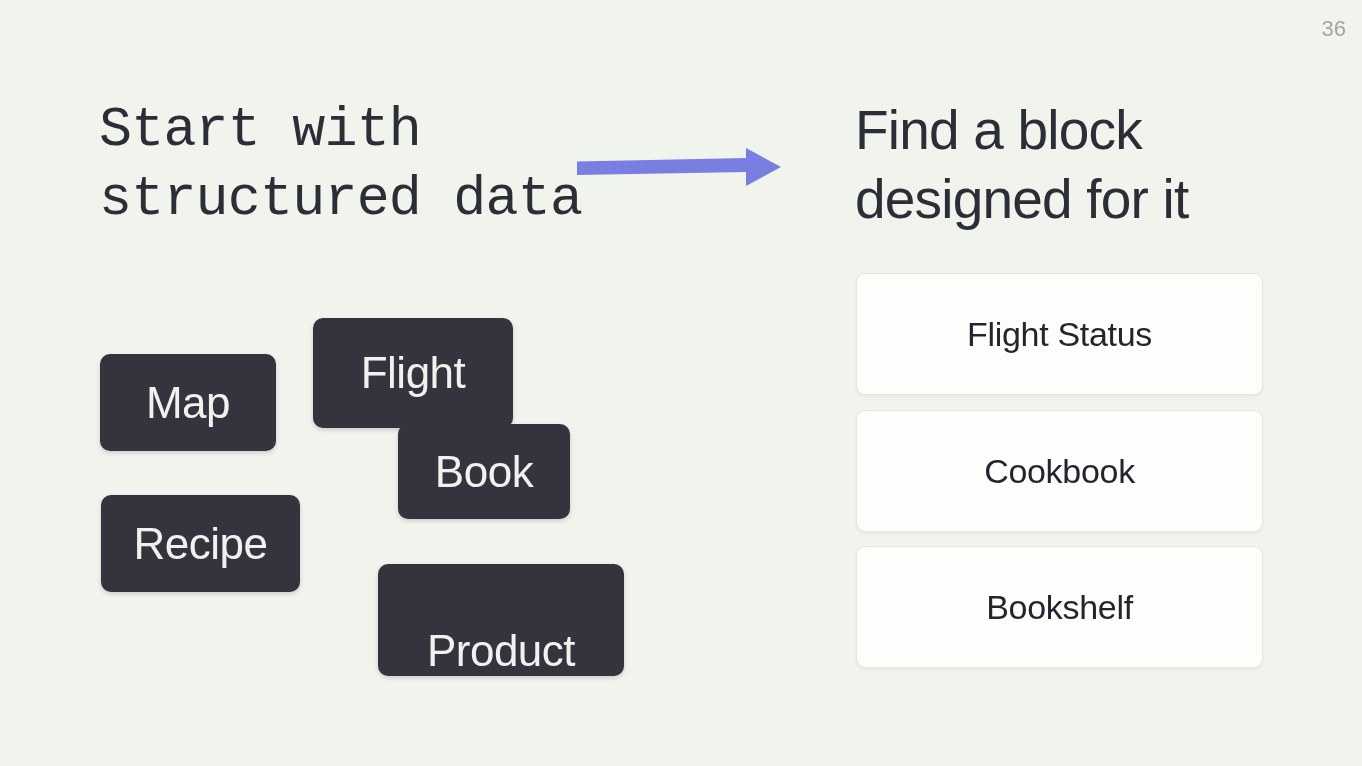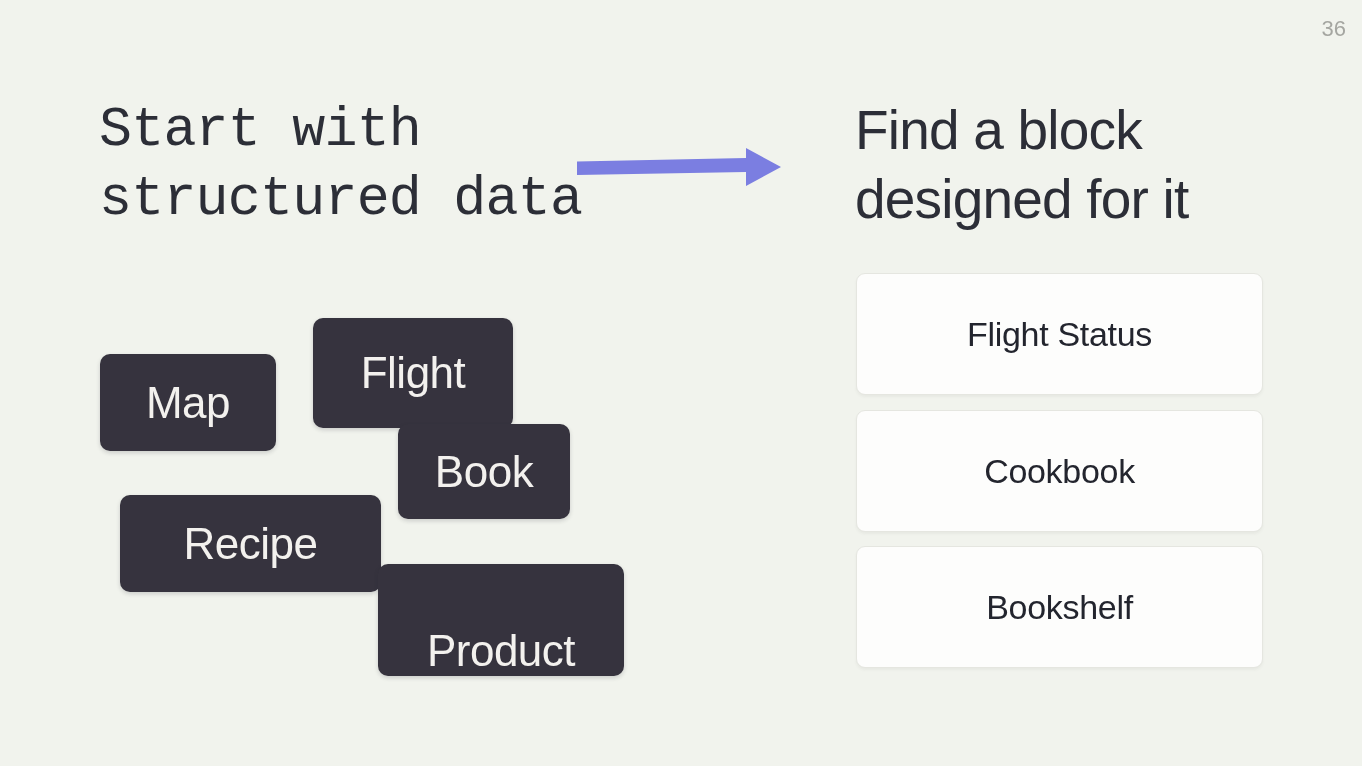--- a/index.html
+++ b/index.html
@@ -60,21 +60,21 @@
     background:var(--chip_bg);
     color:var(--chip_text);
     border-radius:10px;
     font-size:44px;
     letter-spacing:-0.5px;
     box-shadow:0 2px 4px rgba(40,40,50,0.18);
   }
   .chip-flight {left:313px;top:270px;width:200px;height:110px;margin-top:48px;}
   .chip-map    {left:100px;top:354px;width:176px;height:97px;}
   .chip-book   {left:366px;top:424px;width:172px;height:95px;margin-left:32px;}
-  .chip-recipe {left:120px;top:495px;width:261px;height:97px;}
+  .chip-recipe {left:101px;top:495px;width:199px;height:97px;}
   .chip-product{left:378px;top:564px;width:246px;height:112px;align-items:flex-end;}
 
   .card{
     position:absolute;
     left:856px;
     width:407px;
     height:122px;
     display:flex;
     align-items:center;
     justify-content:center;

